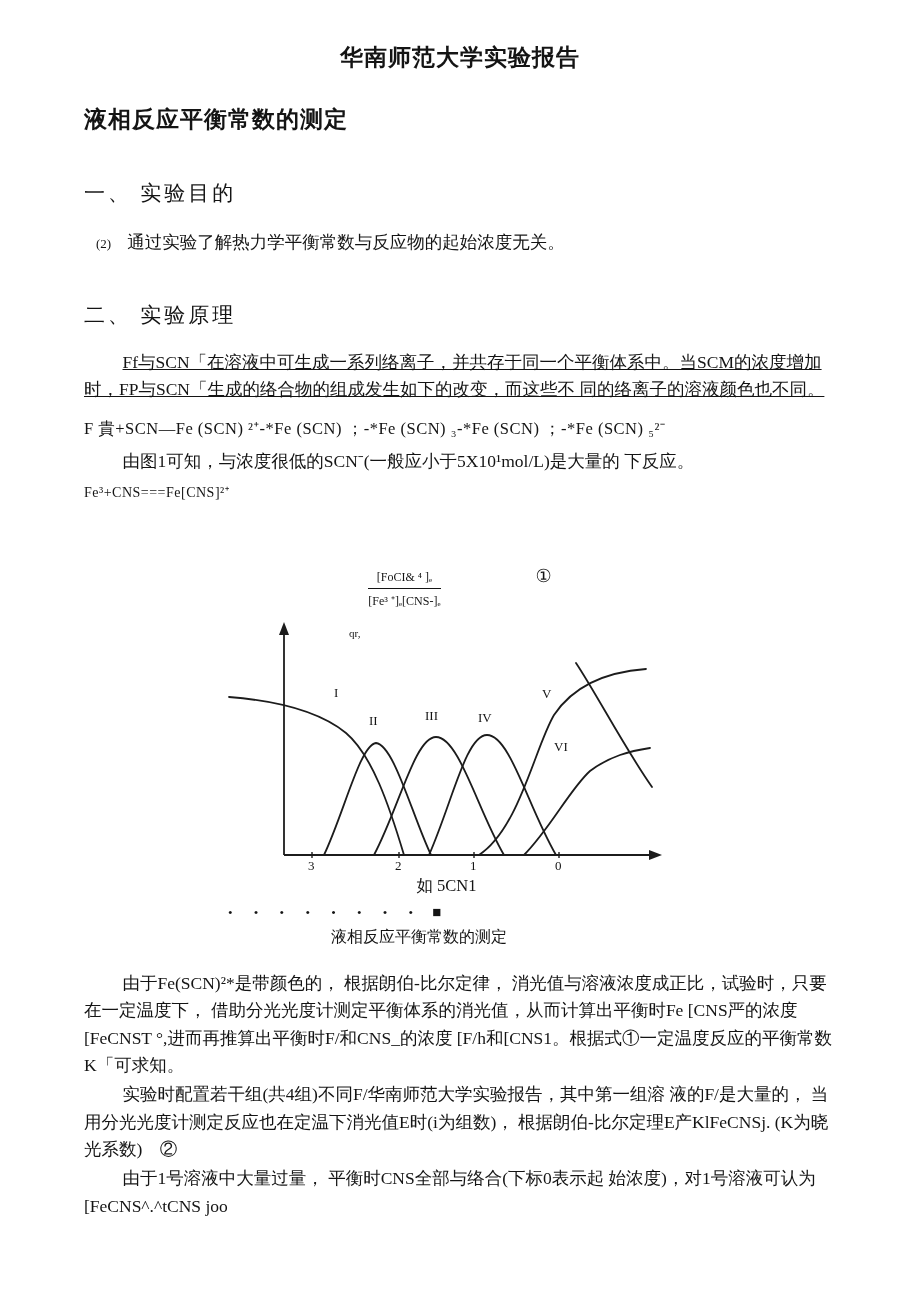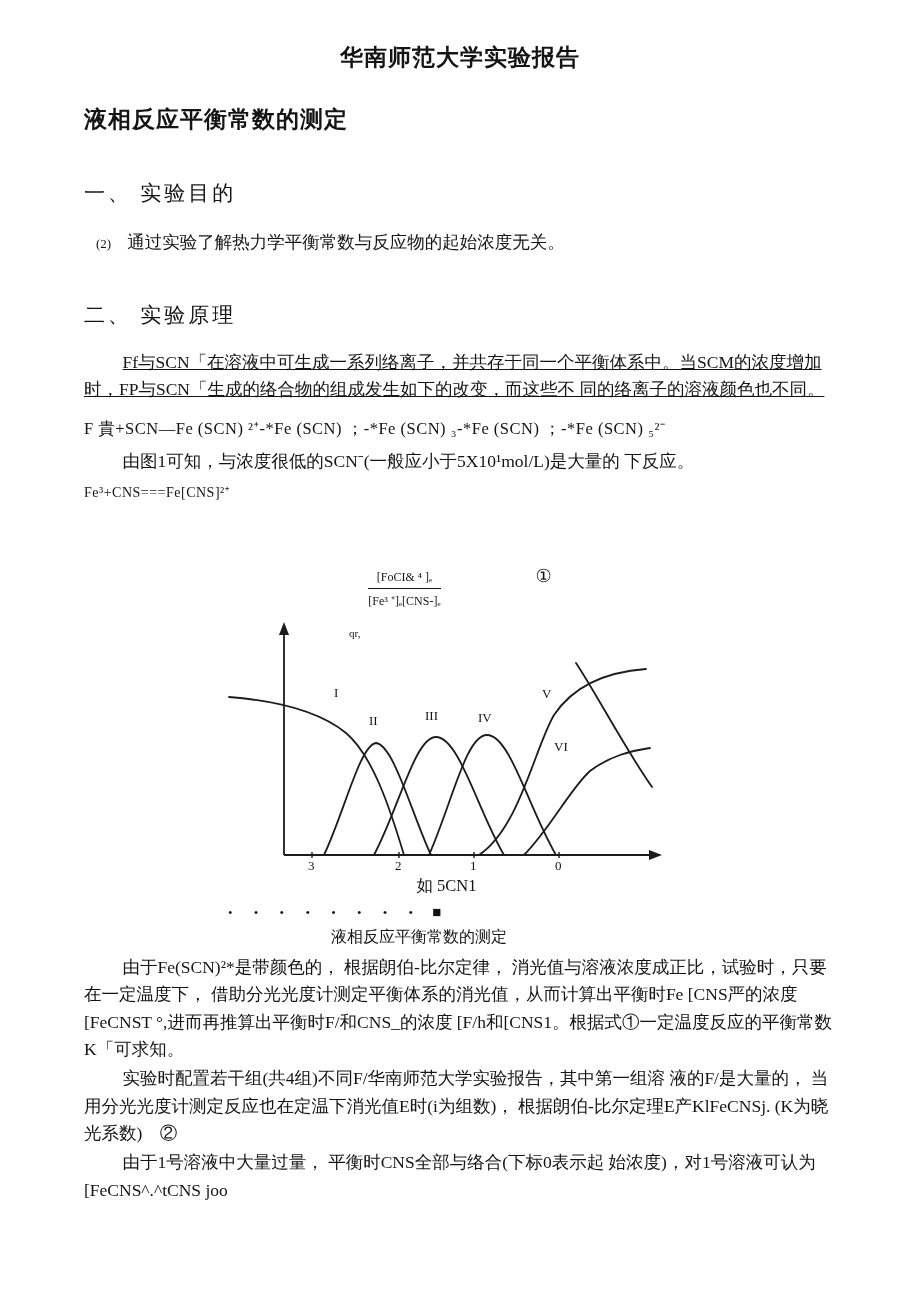--- a/index.html
+++ b/index.html
@@ -37,21 +37,21 @@
 
   .figure-wrap { margin-left:140px; margin-top:6px; width:445px; }
   .figure-wrap svg { display:block; }
 
   .caption-top { margin-left:140px; width:445px; text-align:center; font-size:16.5px; margin-top:2px; }
   .dots-row { margin-left:144px; margin-top:8px; display:flex; align-items:center; }
   .dots { font-size:13px; letter-spacing:9px; color:#141414; }
   .square { font-size:15px; margin-left:10px; line-height:1; }
   .caption-bottom { margin-left:140px; width:390px; text-align:center; font-size:16px; margin-top:6px; }
 
-  .para4 { margin-top:6px; }
+  .para4 { margin-top:22px; }
   .para5 { margin-top:1px; }
   .para6 { margin-top:1px; }
 
   svg text { font-family:"Liberation Serif", serif; fill:#141414; }
   svg .curve { fill:none; stroke:#1c1c1c; stroke-width:1.8; stroke-linecap:round; }
   svg .axis  { stroke:#1c1c1c; stroke-width:1.8; }
   svg .tick  { stroke:#1c1c1c; stroke-width:1.4; }
 </style>
 </head>
 <body>

